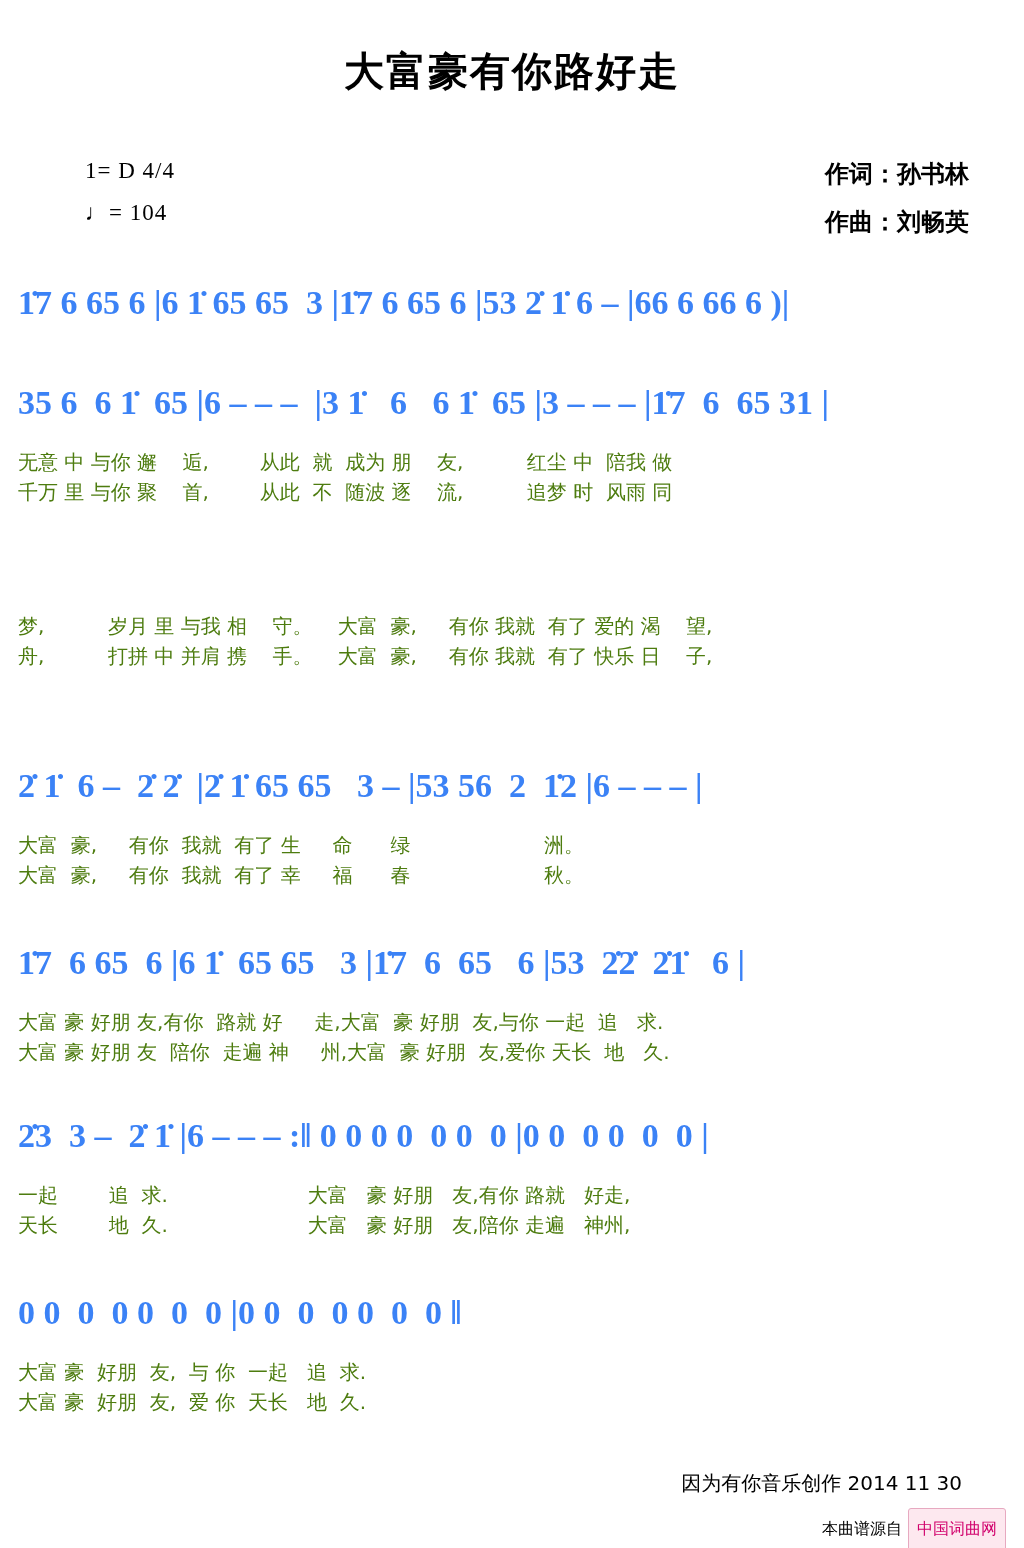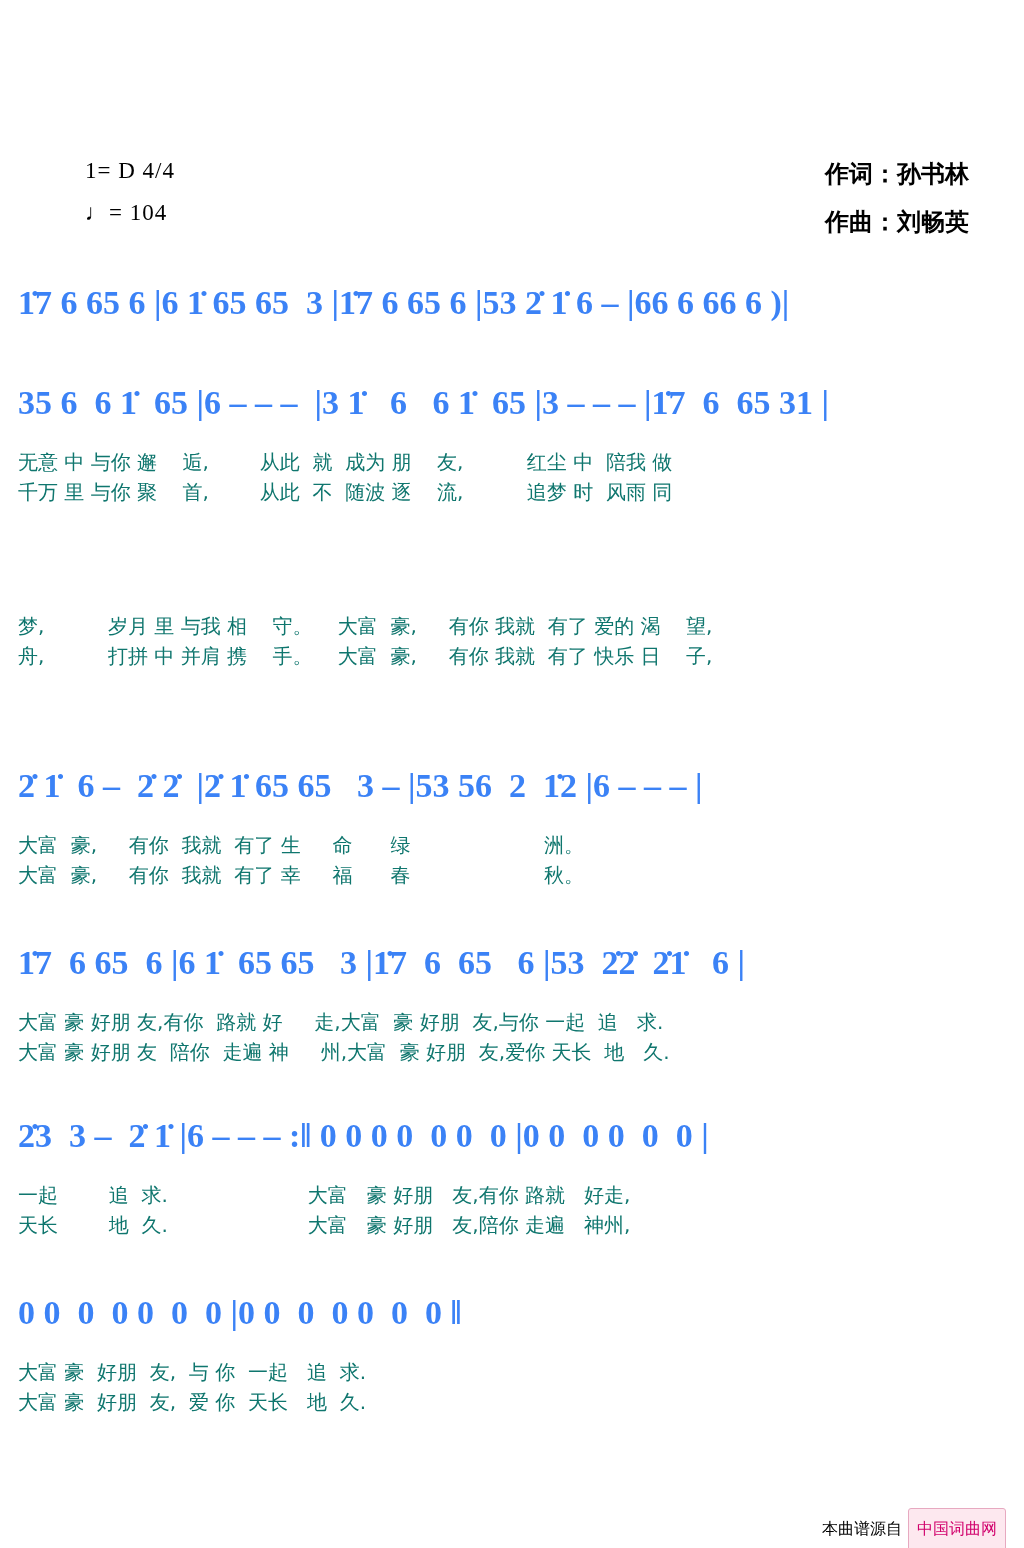--- a/index.html
+++ b/index.html
@@ -68,21 +68,21 @@
     white-space: pre;
     letter-spacing: 0px;
     line-height: 1.05;
     height: 46px;
     color: #3b82f6;
   }
   .lyric {
     font-family: "DejaVu Sans", "Liberation Sans", sans-serif;
     font-size: 20px;
     white-space: pre;
-    color: #0f766e;
+    color: #4d7c0f;
     line-height: 1.5;
     letter-spacing: 0px;
   }
   .lyric.l1 { margin-top: 16px; }
 
   .footer-credit {
     position: absolute;
     right: 62px;
     top: 1470px;
     font-family: "DejaVu Sans", "Liberation Sans", sans-serif;
@@ -105,20 +105,21 @@
     padding: 10px 8px;
     border-radius: 3px;
     font-size: 16px;
   }
 </style>
 </head>
 <body>
 
 <div class="page">
 
+  <div class="title">大富豪有你路好走</div>
 
   <div class="meta-left">
     <span>1= D  4/4</span>
     <span class="tempo">♩= 104</span>
   </div>
 
   <div class="meta-right">
     <div>作词：孙书林</div>
     <div>作曲：刘畅英</div>
   </div>
@@ -155,19 +156,20 @@
     <div class="lyric l1">一起        追  求.                      大富   豪 好朋   友,有你 路就   好走,</div>
     <div class="lyric">天长        地  久.                      大富   豪 好朋   友,陪你 走遍   神州,</div>
   </div>
 
   <div class="system" style="top: 1295px;">
     <div class="notes">0 0  0  0 0  0  0 |0 0  0  0 0  0  0 ‖</div>
     <div class="lyric l1">大富 豪  好朋  友,  与 你  一起   追  求.</div>
     <div class="lyric">大富 豪  好朋  友,  爱 你  天长   地  久.</div>
   </div>
 
+  <div class="footer-credit">因为有你音乐创作  2014  11  30</div>
 
   <div class="footer-source">
     <span>本曲谱源自</span>
     <span class="source-badge">中国词曲网</span>
   </div>
 
 </div>
 
 </body></html>

